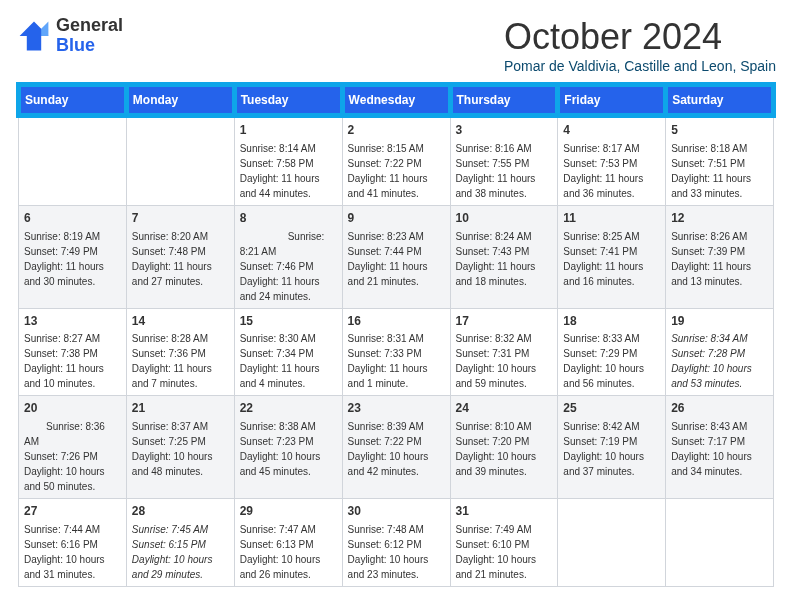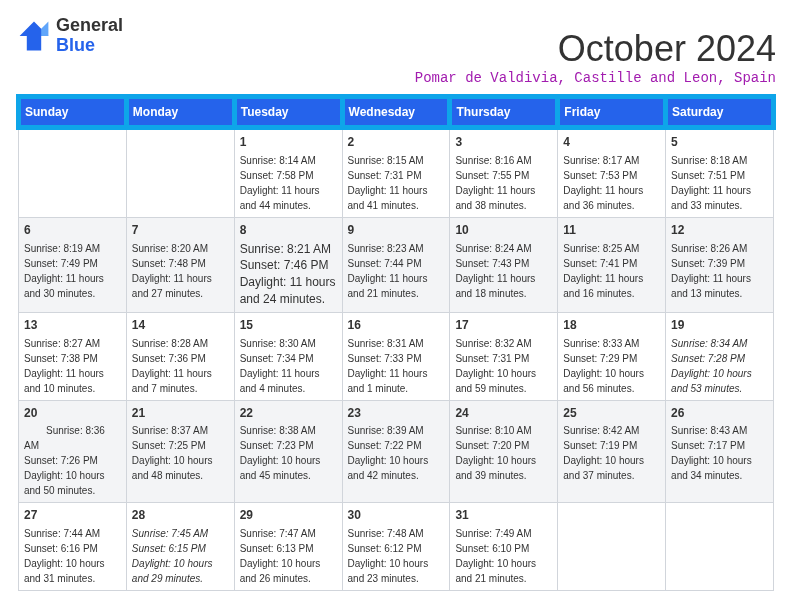--- a/index.html
+++ b/index.html
@@ -25,30 +25,29 @@
       font-size: 18px;
       font-weight: bold;
       line-height: 1.1;
     }
     .logo-general { color: #333; }
     .logo-blue { color: #2563eb; }
     .logo-icon {
       width: 36px;
       height: 36px;
     }
-    .title-block { text-align: right; margin-top: 12px; }
+    .title-block { text-align: left; }
     .month-title {
       font-size: 36px;
       font-weight: normal;
       color: #333;
     }
     .subtitle {
       font-size: 14px;
-      color: #a21caf;
-      font-family: Liberation Mono, monospace;
+      color: #0c4a6e;
     }
     .calendar {
       width: 100%;
       border-collapse: collapse;
       font-size: 10.5px;
     }
     .calendar thead th {
       background: #2563eb;
       color: #fff;
       padding: 6px 4px;
@@ -113,40 +112,40 @@
       </tr>
   </thead>
   <tbody id="calendar-body">
   <tr>
         <td class="empty"></td>
         <td class="empty"></td>
         <td><span class="day-num">1</span><span style="white-space: pre-line; font-size: 10px;">Sunrise: 8:14 AM
 Sunset: 7:58 PM
 Daylight: 11 hours and 44 minutes.</span></td>
         <td><span class="day-num">2</span><span style="white-space: pre-line; font-size: 10px;">Sunrise: 8:15 AM
-Sunset: 7:31 PM
+Sunset: 7:22 PM
 Daylight: 11 hours and 41 minutes.</span></td>
         <td><span class="day-num">3</span><span style="white-space: pre-line; font-size: 10px;">Sunrise: 8:16 AM
 Sunset: 7:55 PM
 Daylight: 11 hours and 38 minutes.</span></td>
         <td><span class="day-num">4</span><span style="white-space: pre-line; font-size: 10px;">Sunrise: 8:17 AM
 Sunset: 7:53 PM
 Daylight: 11 hours and 36 minutes.</span></td>
         <td><span class="day-num">5</span><span style="white-space: pre-line; font-size: 10px;">Sunrise: 8:18 AM
 Sunset: 7:51 PM
 Daylight: 11 hours and 33 minutes.</span></td>
       </tr>
       <tr>
         <td><span class="day-num">6</span><span style="white-space: pre-line; font-size: 10px;">Sunrise: 8:19 AM
 Sunset: 7:49 PM
 Daylight: 11 hours and 30 minutes.</span></td>
         <td><span class="day-num">7</span><span style="white-space: pre-line; font-size: 10px;">Sunrise: 8:20 AM
 Sunset: 7:48 PM
 Daylight: 11 hours and 27 minutes.</span></td>
-        <td><span class="day-num">8</span><span style="white-space: pre-line; font-size: 12px;">Sunrise: 8:21 AM
+        <td><span class="day-num">8</span><span style="white-space: pre-line; font-size: 10px; margin-left: 48px;">Sunrise: 8:21 AM
 Sunset: 7:46 PM
 Daylight: 11 hours and 24 minutes.</span></td>
         <td><span class="day-num">9</span><span style="white-space: pre-line; font-size: 10px; text-align: center;">Sunrise: 8:23 AM
 Sunset: 7:44 PM
 Daylight: 11 hours and 21 minutes.</span></td>
         <td><span class="day-num">10</span><span style="white-space: pre-line; font-size: 10px;">Sunrise: 8:24 AM
 Sunset: 7:43 PM
 Daylight: 11 hours and 18 minutes.</span></td>
         <td><span class="day-num">11</span><span style="white-space: pre-line; font-size: 10px;">Sunrise: 8:25 AM
 Sunset: 7:41 PM

